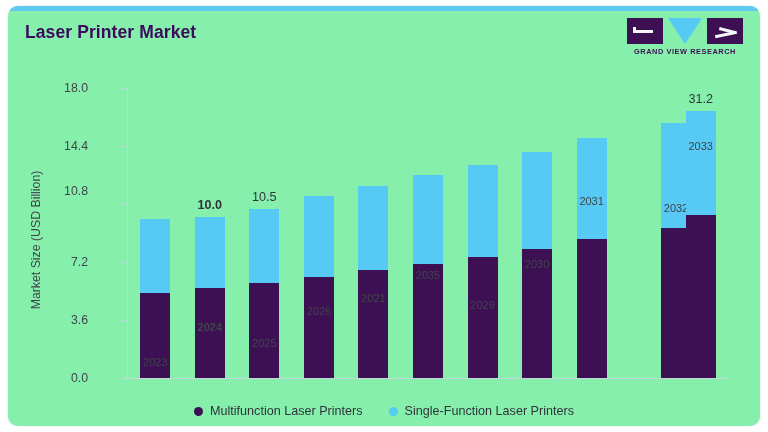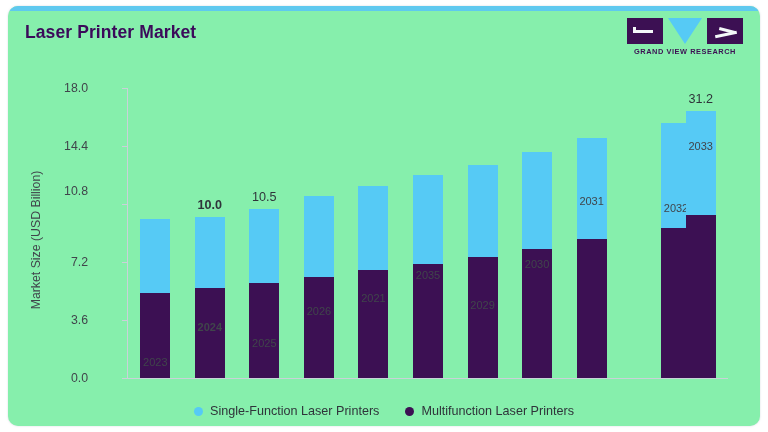--- a/index.html
+++ b/index.html
@@ -186,22 +186,22 @@
           <div class="seg seg-dark" style="height: 162.722px; background: rgb(60, 16, 83);"></div>
           <div class="seg seg-light" style="bottom: 162.722px; height: 104.722px; background: rgb(86, 202, 245);"></div>
           <div class="bar-label" style="bottom: 272.444px;">31.2</div>
           <div class="xlabel" style="bottom: auto; top: 29.5556px;">2033</div>
         </div>
       </div>
   </div>
 
   <div id="legend">
       <div class="leg-item">
+        <span class="leg-dot" style="background: rgb(60, 16, 83);"></span>
+        <span class="leg-text">Multifunction Laser Printers</span>
+      </div>
+      <div class="leg-item">
         <span class="leg-dot" style="background: rgb(86, 202, 245);"></span>
         <span class="leg-text">Single-Function Laser Printers</span>
       </div>
-      <div class="leg-item">
-        <span class="leg-dot" style="background: rgb(60, 16, 83);"></span>
-        <span class="leg-text">Multifunction Laser Printers</span>
-      </div>
     </div>
 
 </div>
 
 </body></html>

